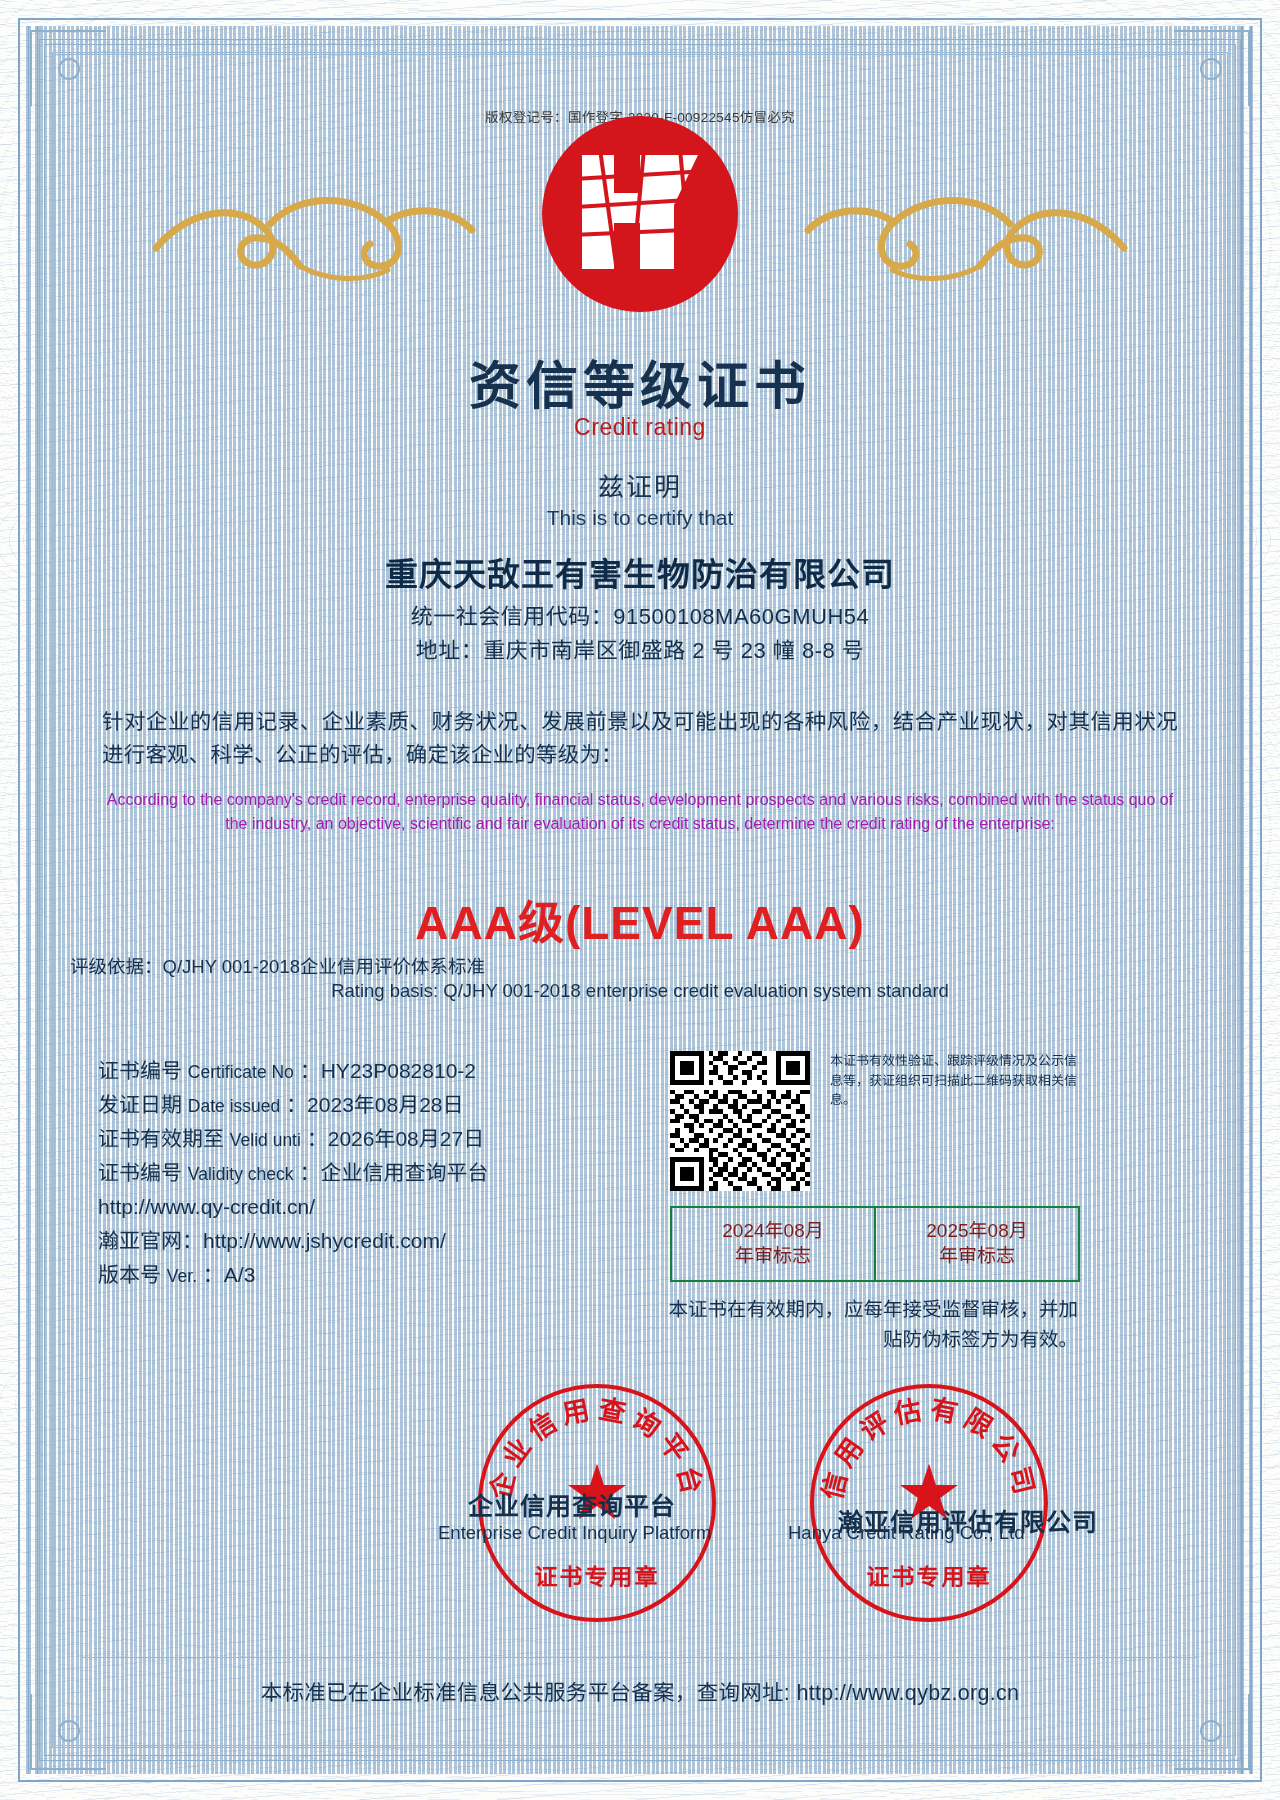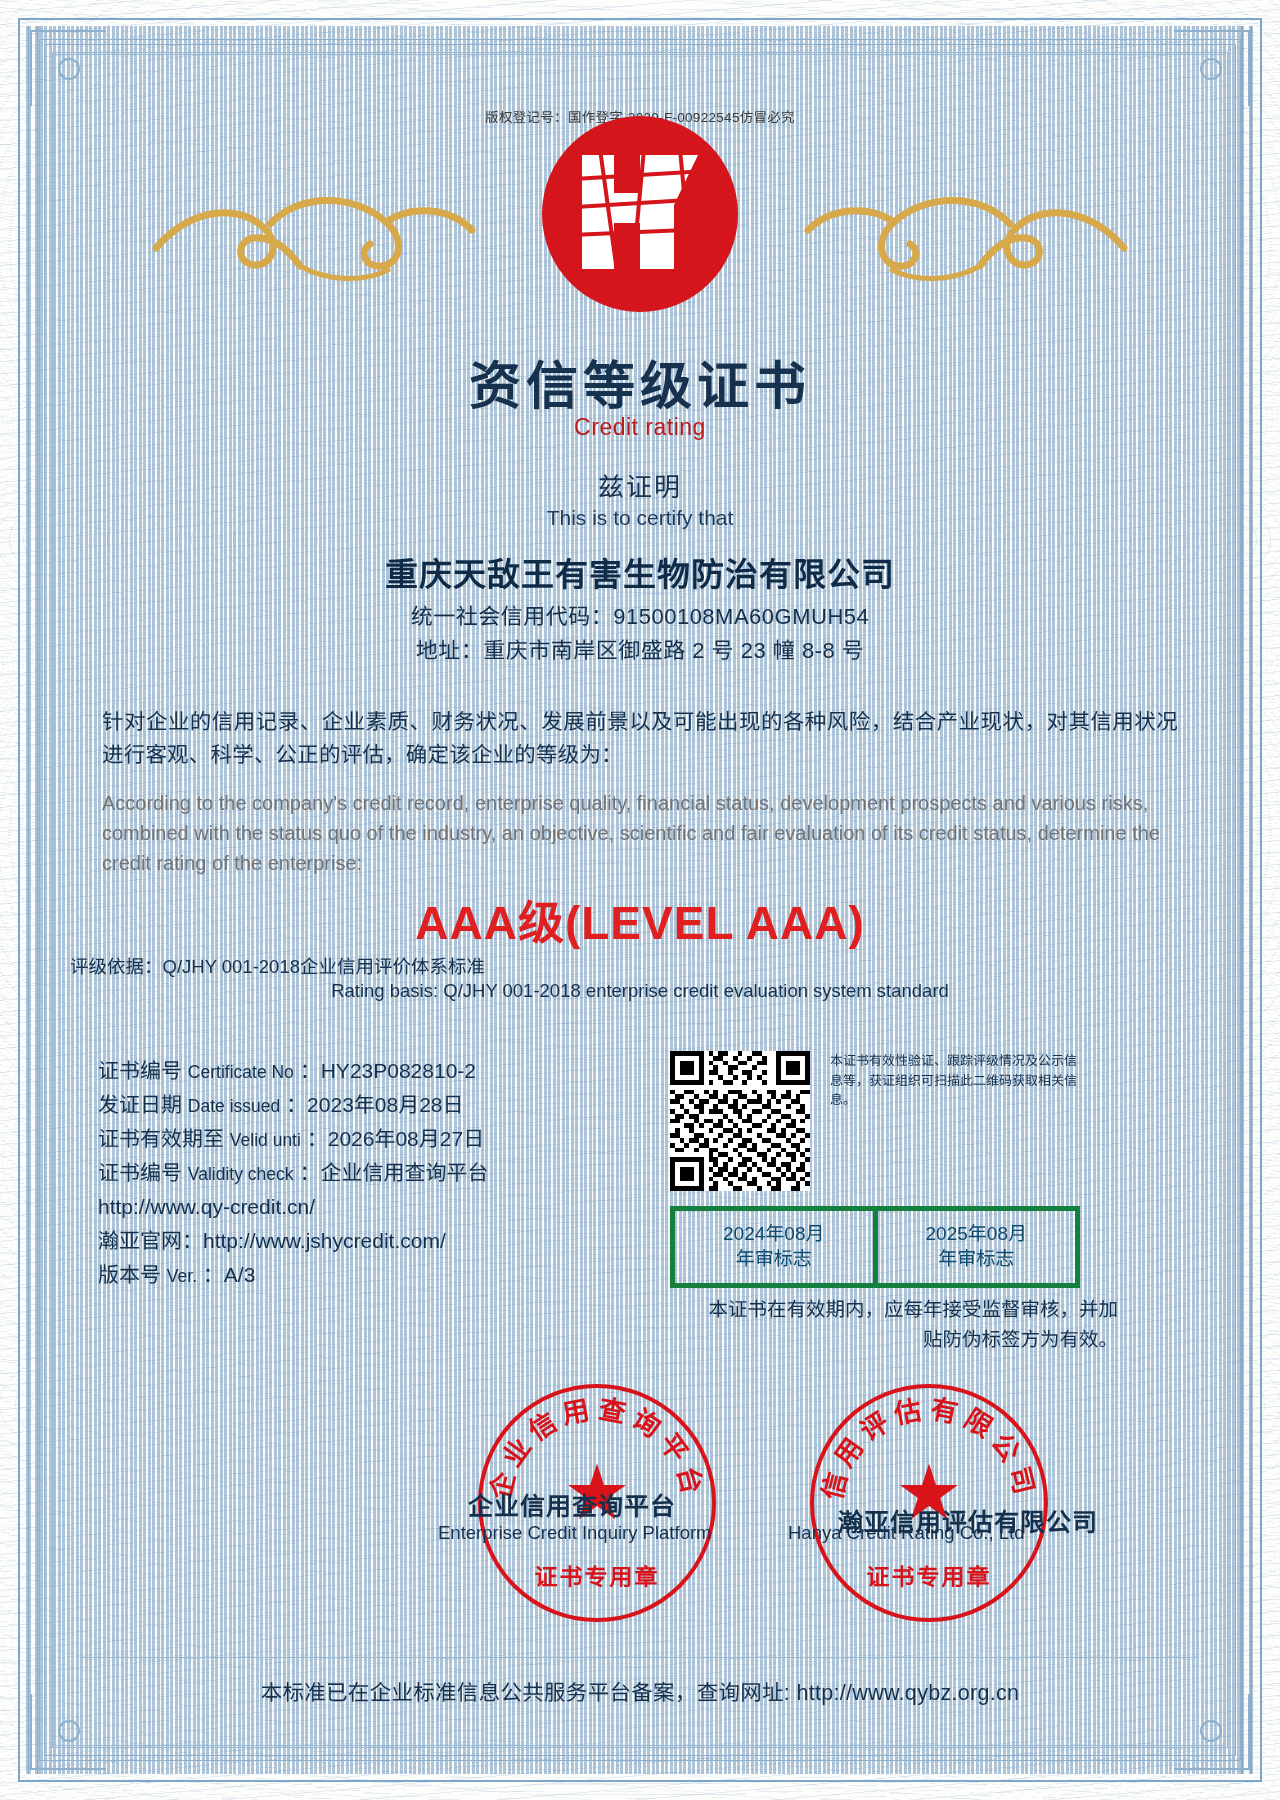--- a/index.html
+++ b/index.html
@@ -237,24 +237,24 @@
     font-size: 21.5px;
     line-height: 1.55;
     color: #15314e;
     text-align: justify;
     letter-spacing: .2px;
   }
   .para-en {
     position: absolute;
     top: 722px;
     left: 32px; right: 32px;
-    font-size: 20px;
+    font-size: 16px;
     line-height: 1.5;
-    color: #737373;
-    text-align: left;
+    color: #a21caf;
+    text-align: center;
   }
 
   .level {
     position: absolute;
     top: 820px;
     left: 0; right: 0;
     text-align: center;
     font-size: 46px;
     font-weight: bold;
     color: #e02020;
@@ -312,36 +312,36 @@
 
   .annual-wrap {
     position: absolute;
     top: 1140px;
     left: 600px;
     width: 410px;
     display: flex;
   }
   .annual-cell {
     flex: 1;
-    border: 5px solid #15803d;
+    border: 2px solid #15803d;
     height: 72px;
     display: flex;
     flex-direction: column;
     align-items: center;
     justify-content: center;
     font-size: 19px;
-    color: #0c4a6e;
+    color: #7f1d1d;
     line-height: 1.3;
   }
   .annual-cell + .annual-cell { border-left: none; }
 
   .annual-note {
     position: absolute;
     top: 1228px;
-    left: 636px;
+    left: 596px;
     width: 412px;
     font-size: 19.5px;
     line-height: 1.55;
     color: #14304d;
     text-align: right;
   }
 
   
   .stamp {
     position: absolute;

